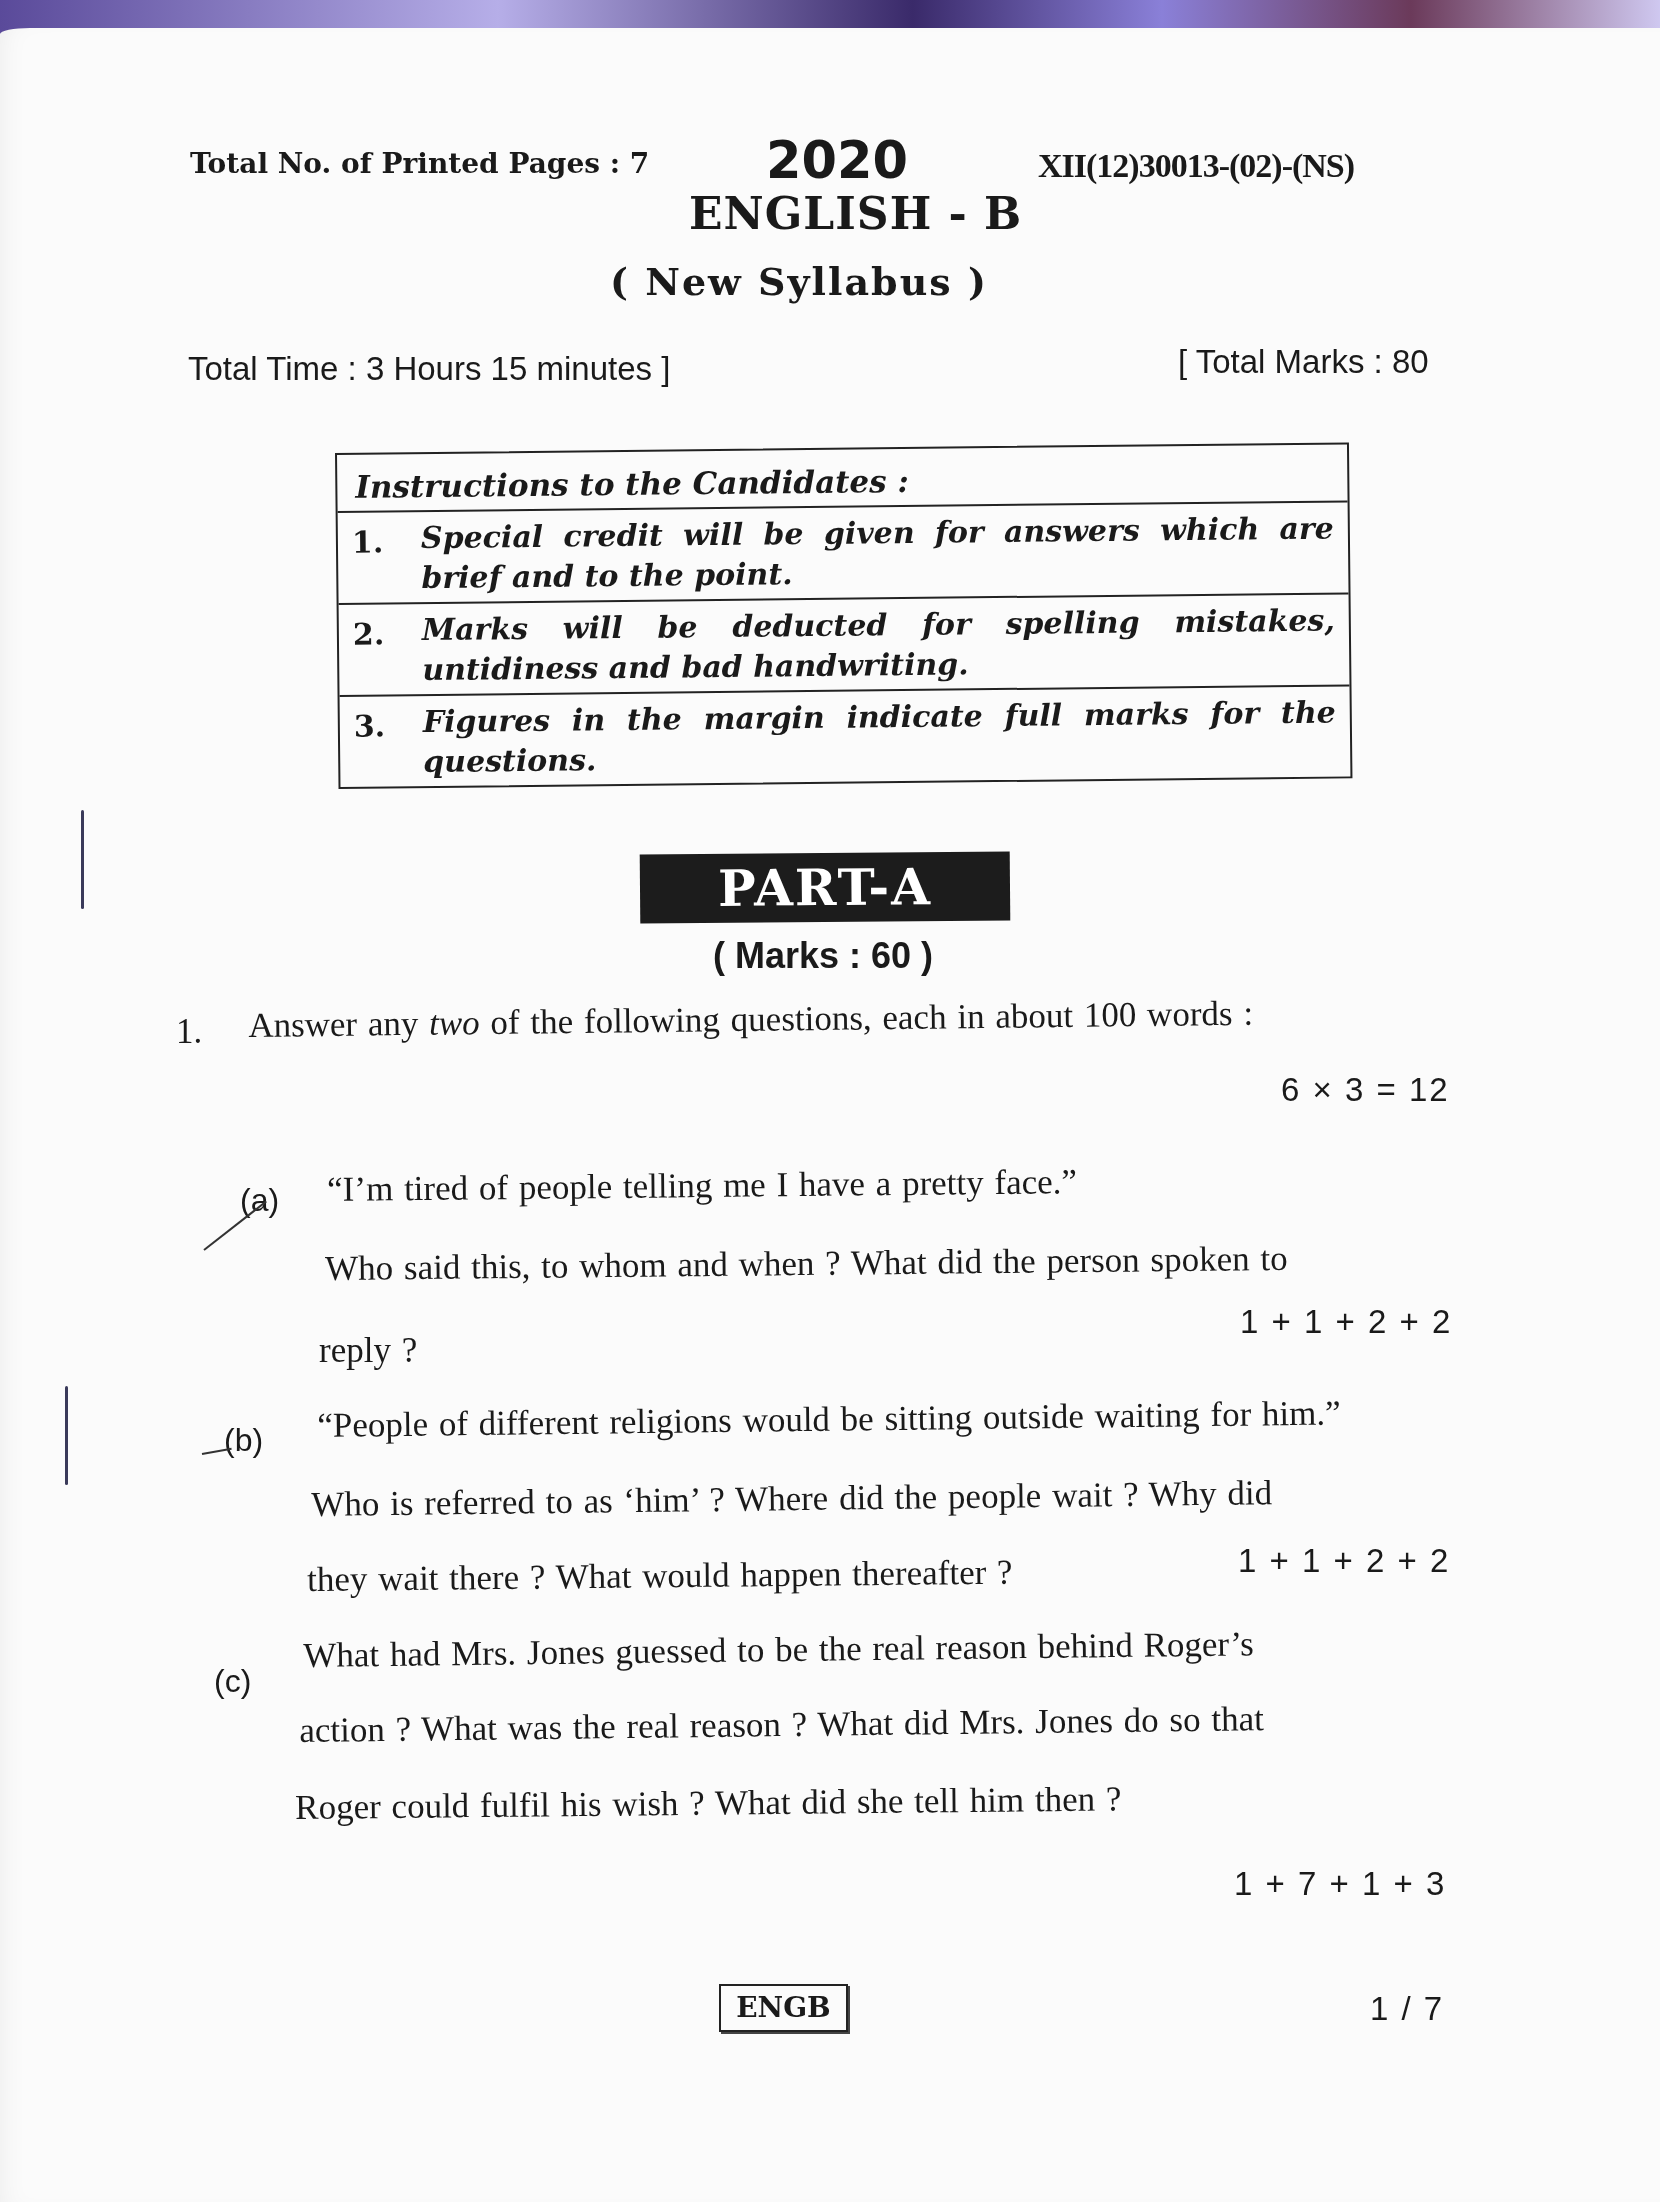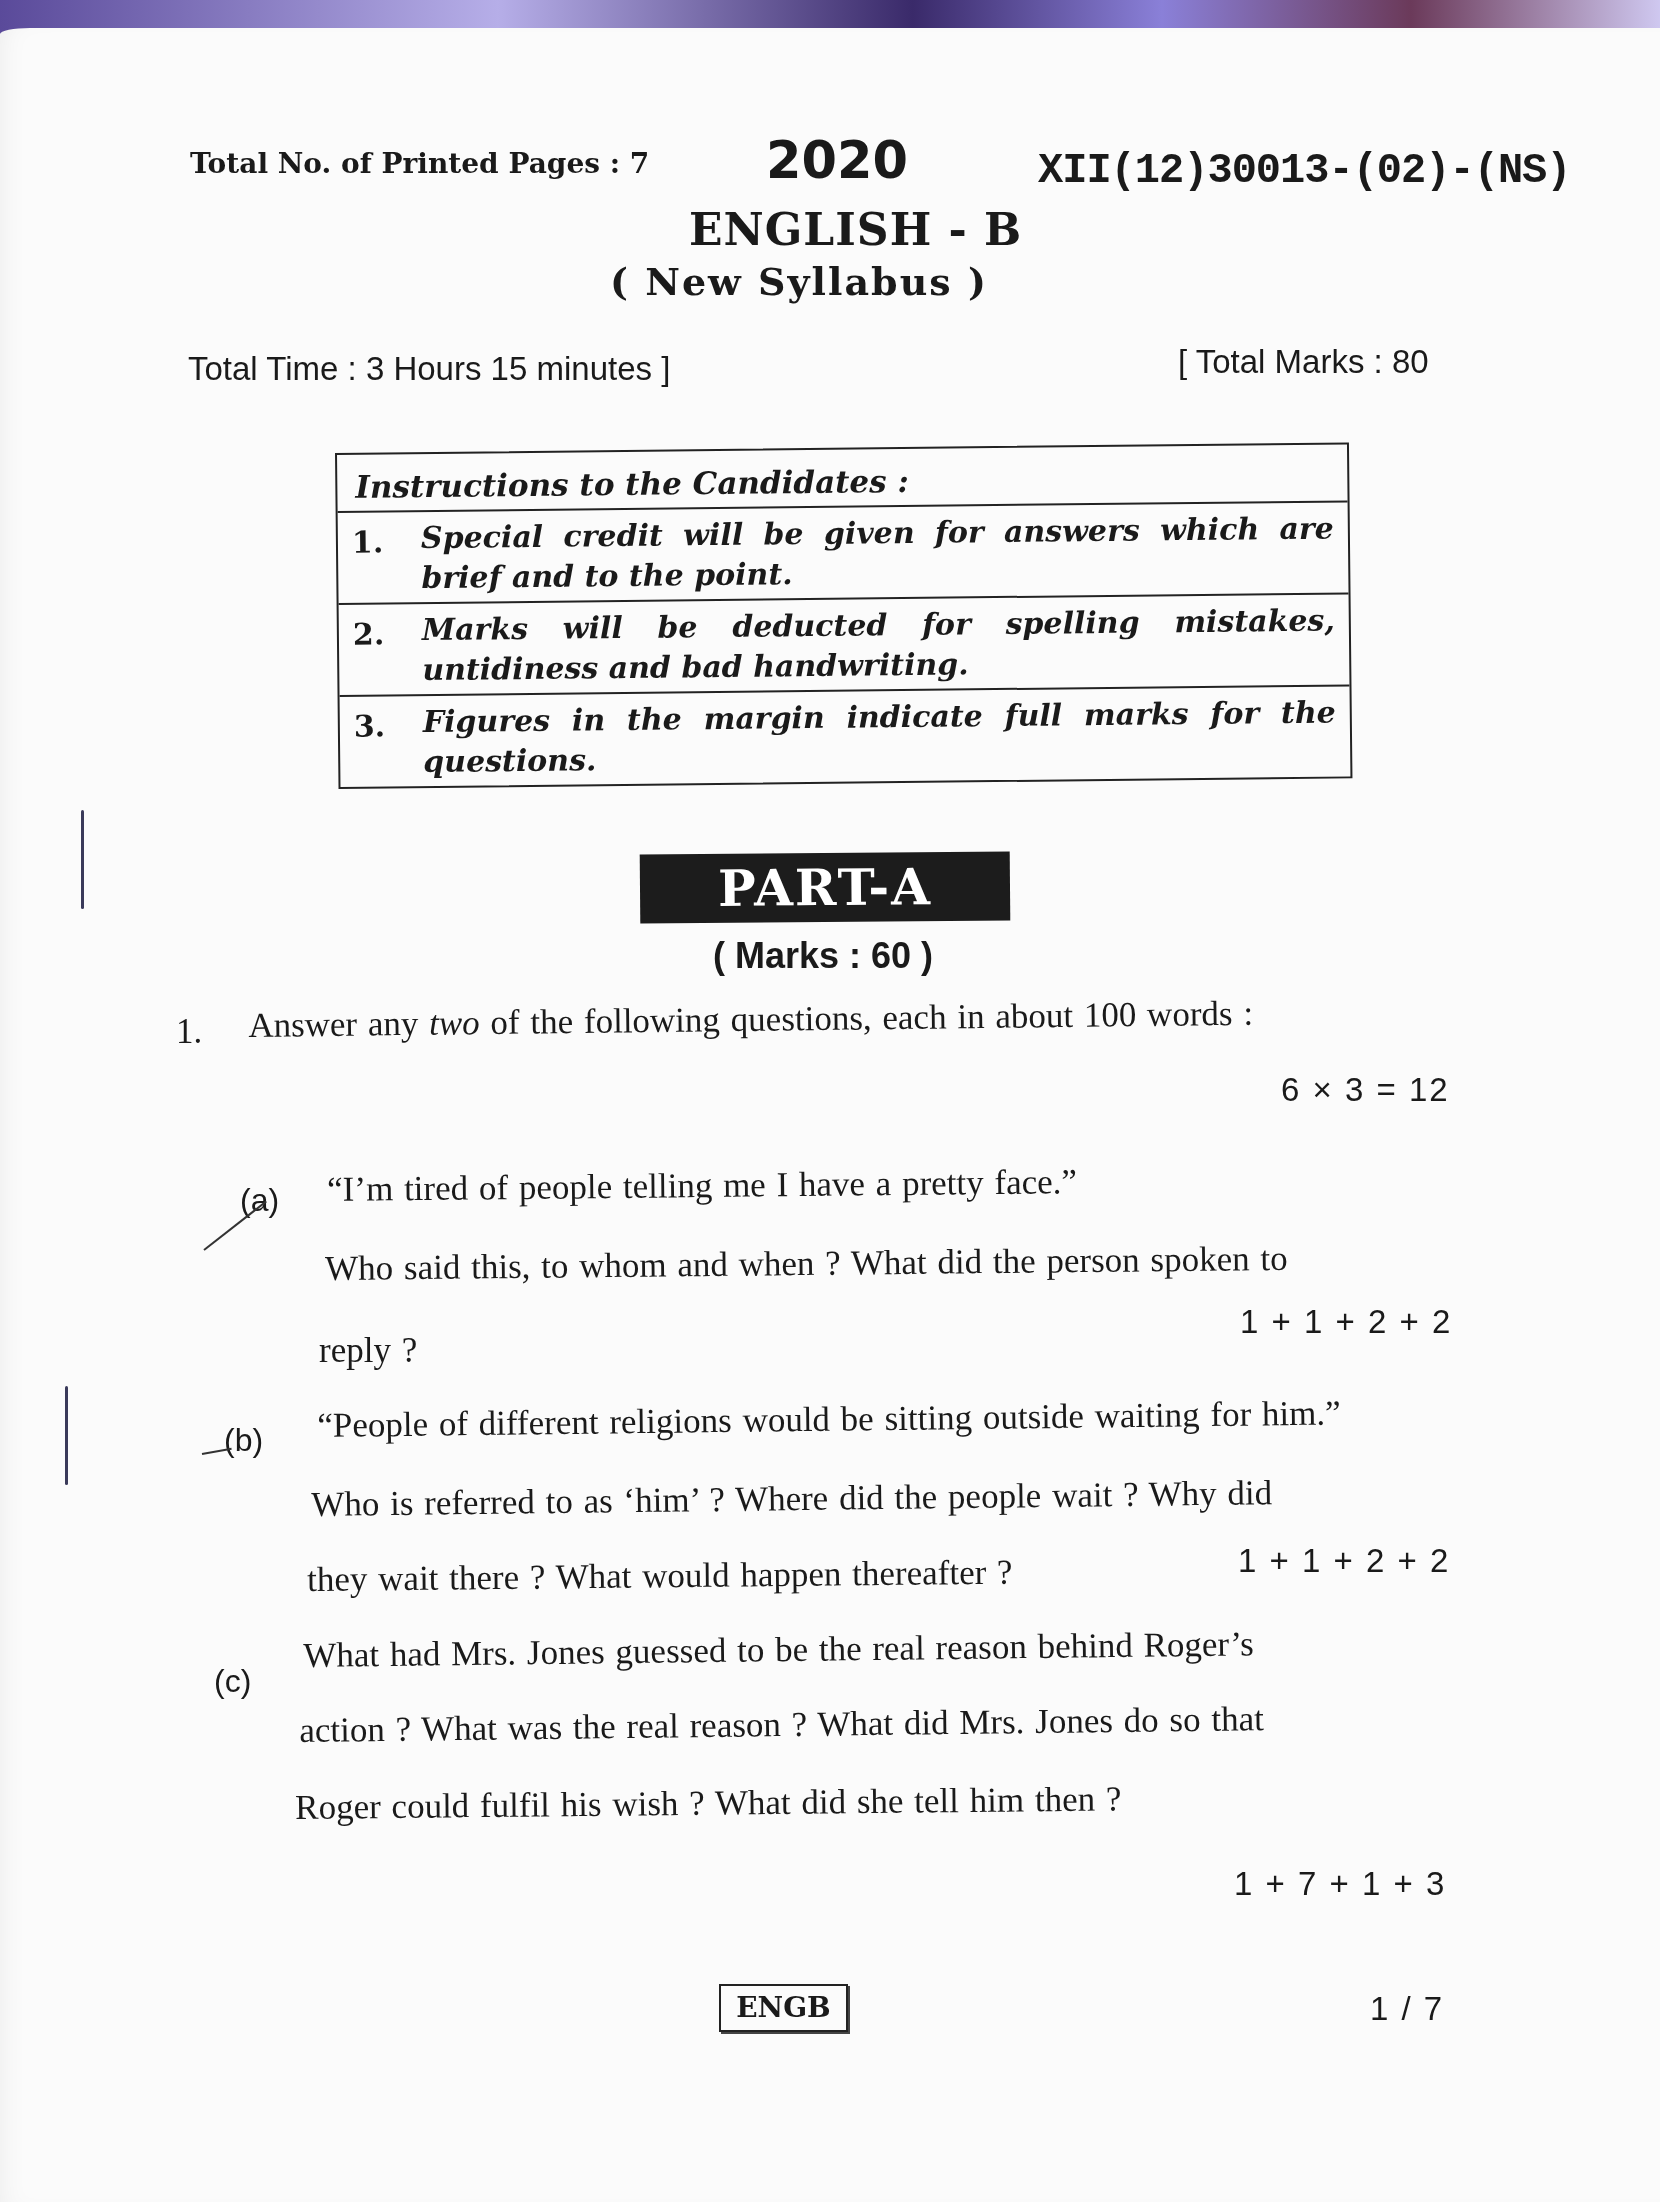--- a/index.html
+++ b/index.html
@@ -15,21 +15,21 @@
   }
   .paper {
     position:absolute; left:0; top:28px; width:1660px; height:2175px;
     background:#fbfbfb;
     border-top-left-radius:30px 6px;
     box-shadow: inset 18px 0 30px -20px rgba(0,0,0,0.08);
   }
   .abs { position:absolute; white-space:nowrap; }
   .hdr-small { font-family:"DejaVu Serif", serif; font-weight:bold; font-size:28px; }
   .year { font-family:"DejaVu Sans", sans-serif; font-weight:bold; font-size:51px; }
-  .code { font-family:Liberation Mono, monospace; font-weight:bold; font-size:42px; letter-spacing:-1px; }
+  .code { font-family:Liberation Serif, serif; font-weight:bold; font-size:34px; letter-spacing:-1px; }
   .title { font-family:"DejaVu Serif", serif; font-weight:bold; font-size:44px; letter-spacing:1px; }
   .subtitle { font-family:"DejaVu Serif", serif; font-weight:bold; font-size:38px; letter-spacing:2px; }
   .meta { font-family:"Liberation Sans", sans-serif; font-size:33px;text-align:right; }
   .instr {
     position:absolute; left:335px; top:453px; width:1010px;
     border:2px solid #222; transform:rotate(-0.6deg); transform-origin:left top;
   }
   .instr-row { border-top:2px solid #222; padding:6px 14px 4px 14px; display:flex; }
   .instr-row:first-child { border-top:none; padding:14px 18px 6px 18px; }
   .instr-head { font-family:"DejaVu Serif", serif; font-style:italic; font-weight:bold; font-size:31px; }
@@ -58,21 +58,21 @@
 
 <div class="bg-cloth"></div>
 <div class="paper"></div>
 
 <div class="staple" style="left:81px;top:810px;height:99px;"></div>
 <div class="staple" style="left:65px;top:1386px;height:99px;"></div>
 
 <div class="abs hdr-small" style="left:190px;top:147px;text-align:center;">Total No. of Printed Pages : 7</div>
 <div class="abs year" style="left:766px;top:131px;text-align:center;">2020</div>
 <div class="abs code" style="left:1038px;top:147px;">XII(12)30013-(02)-(NS)</div>
-<div class="abs title" style="left:689px;top:204px;">ENGLISH - B</div>
+<div class="abs title" style="left:689px;top:188px;">ENGLISH - B</div>
 <div class="abs subtitle" style="left:610px;top:259px;">( New Syllabus )</div>
 <div class="abs meta" style="left:188px;top:350px;">Total Time : 3 Hours 15 minutes ]</div>
 <div class="abs meta" style="left:1178px;top:343px;">[ Total Marks :  80</div>
 
 <div class="instr">
   <div class="instr-row">
     <span class="instr-head">Instructions  to  the Candidates :</span>
   </div>
   <div class="instr-row">
     <span class="instr-num">1.</span>

